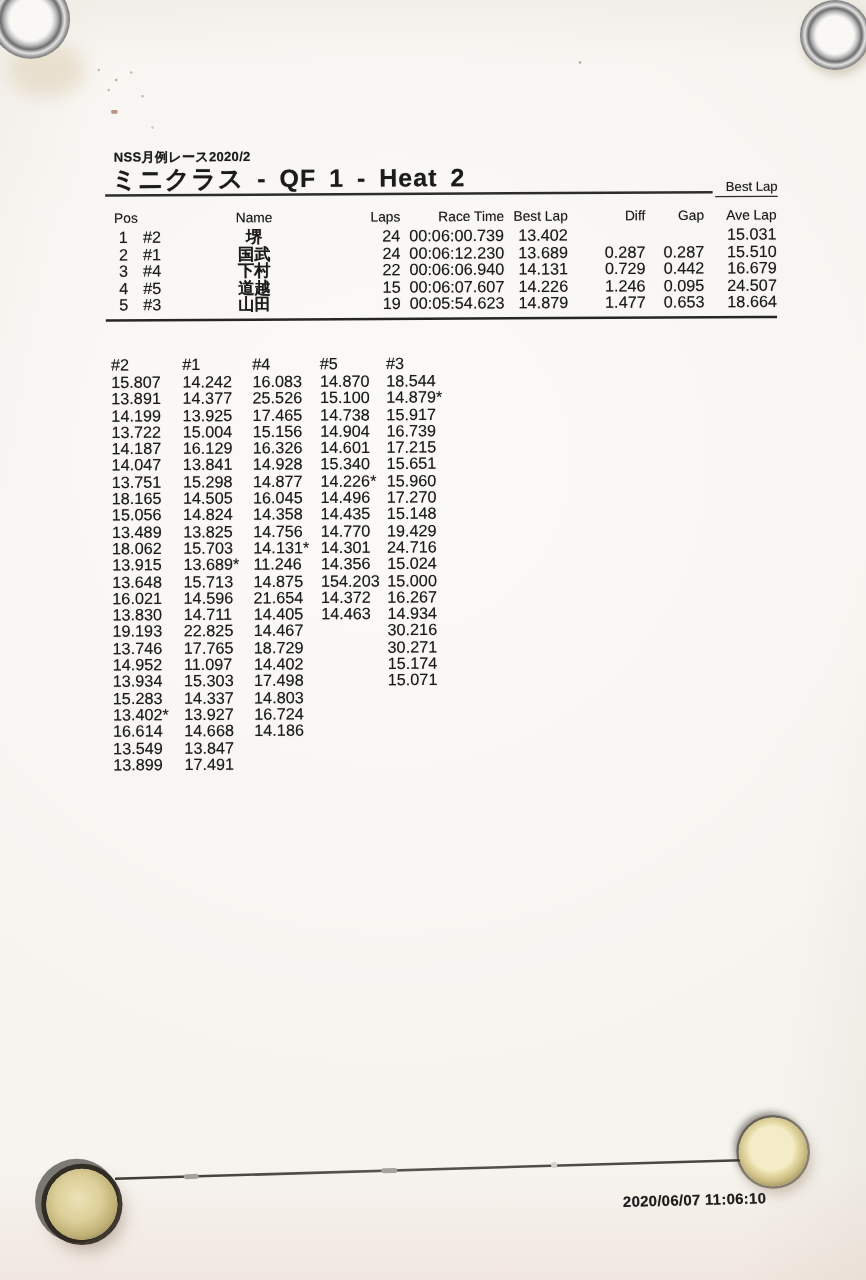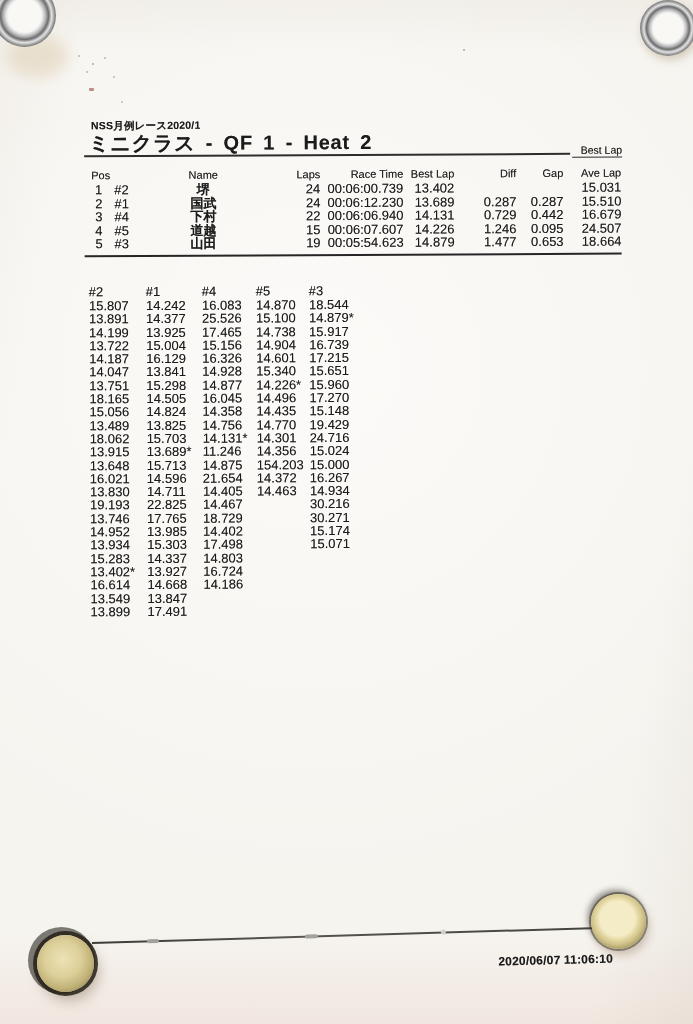--- a/index.html
+++ b/index.html
@@ -91,21 +91,21 @@
   <span class="speck" style="left:104px;top:57px;width:1.5px;height:1.5px;background:rgba(130,75,60,0.35)"></span>
   <span class="speck" style="left:86px;top:71px;width:1.5px;height:1.5px;background:rgba(130,75,60,0.35)"></span>
   <span class="speck" style="left:89px;top:88px;width:5px;height:2.5px;border-radius:1px;background:rgba(135,60,50,0.55)"></span>
   <span class="speck" style="left:113px;top:76px;width:1.5px;height:1.5px;background:rgba(120,70,60,0.35)"></span>
   <span class="speck" style="left:463px;top:49px;width:2px;height:2px;background:rgba(90,70,60,0.45)"></span>
   <span class="speck" style="left:121px;top:101px;width:1.5px;height:1.5px;background:rgba(120,70,60,0.3)"></span>
 </div>
 
 <div class="doc">
 
-  <div class="event-label">NSS月例レース2020/1</div>
+  <div class="event-label">NSS月例レース2020/2</div>
   <div class="title">ミニクラス - QF 1 - Heat 2</div>
   <div class="bestlap-top">Best Lap</div>
   <div class="title-rule"></div>
 
   <div class="results-wrap">
     <table class="results">
       <colgroup>
         <col style="width:26px">
           <col style="width:30px">
           <col style="width:122px">
@@ -322,21 +322,21 @@
           </tr>
           <tr>
             <td>13.746</td>
             <td>17.765</td>
             <td>18.729</td>
             <td></td>
             <td>30.271</td>
           </tr>
           <tr>
             <td>14.952</td>
-            <td>13.985</td>
+            <td>11.097</td>
             <td>14.402</td>
             <td></td>
             <td>15.174</td>
           </tr>
           <tr>
             <td>13.934</td>
             <td>15.303</td>
             <td>17.498</td>
             <td></td>
             <td>15.071</td>

